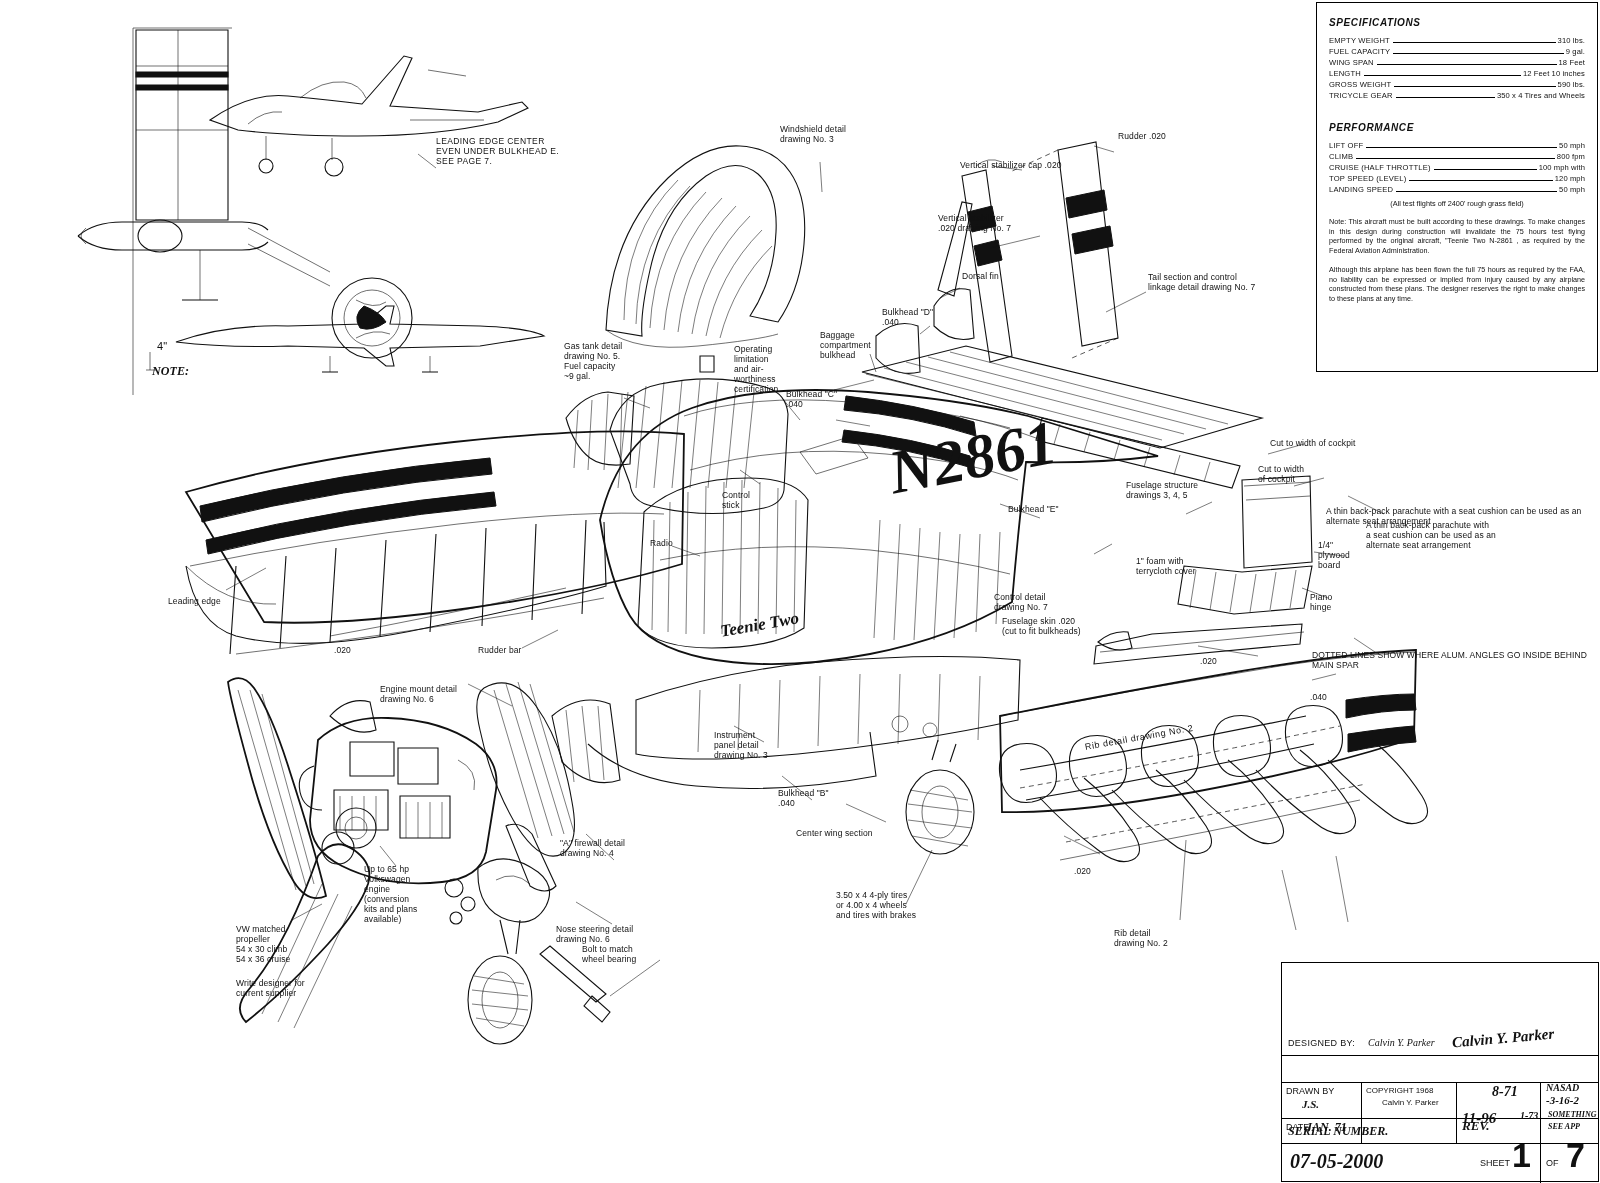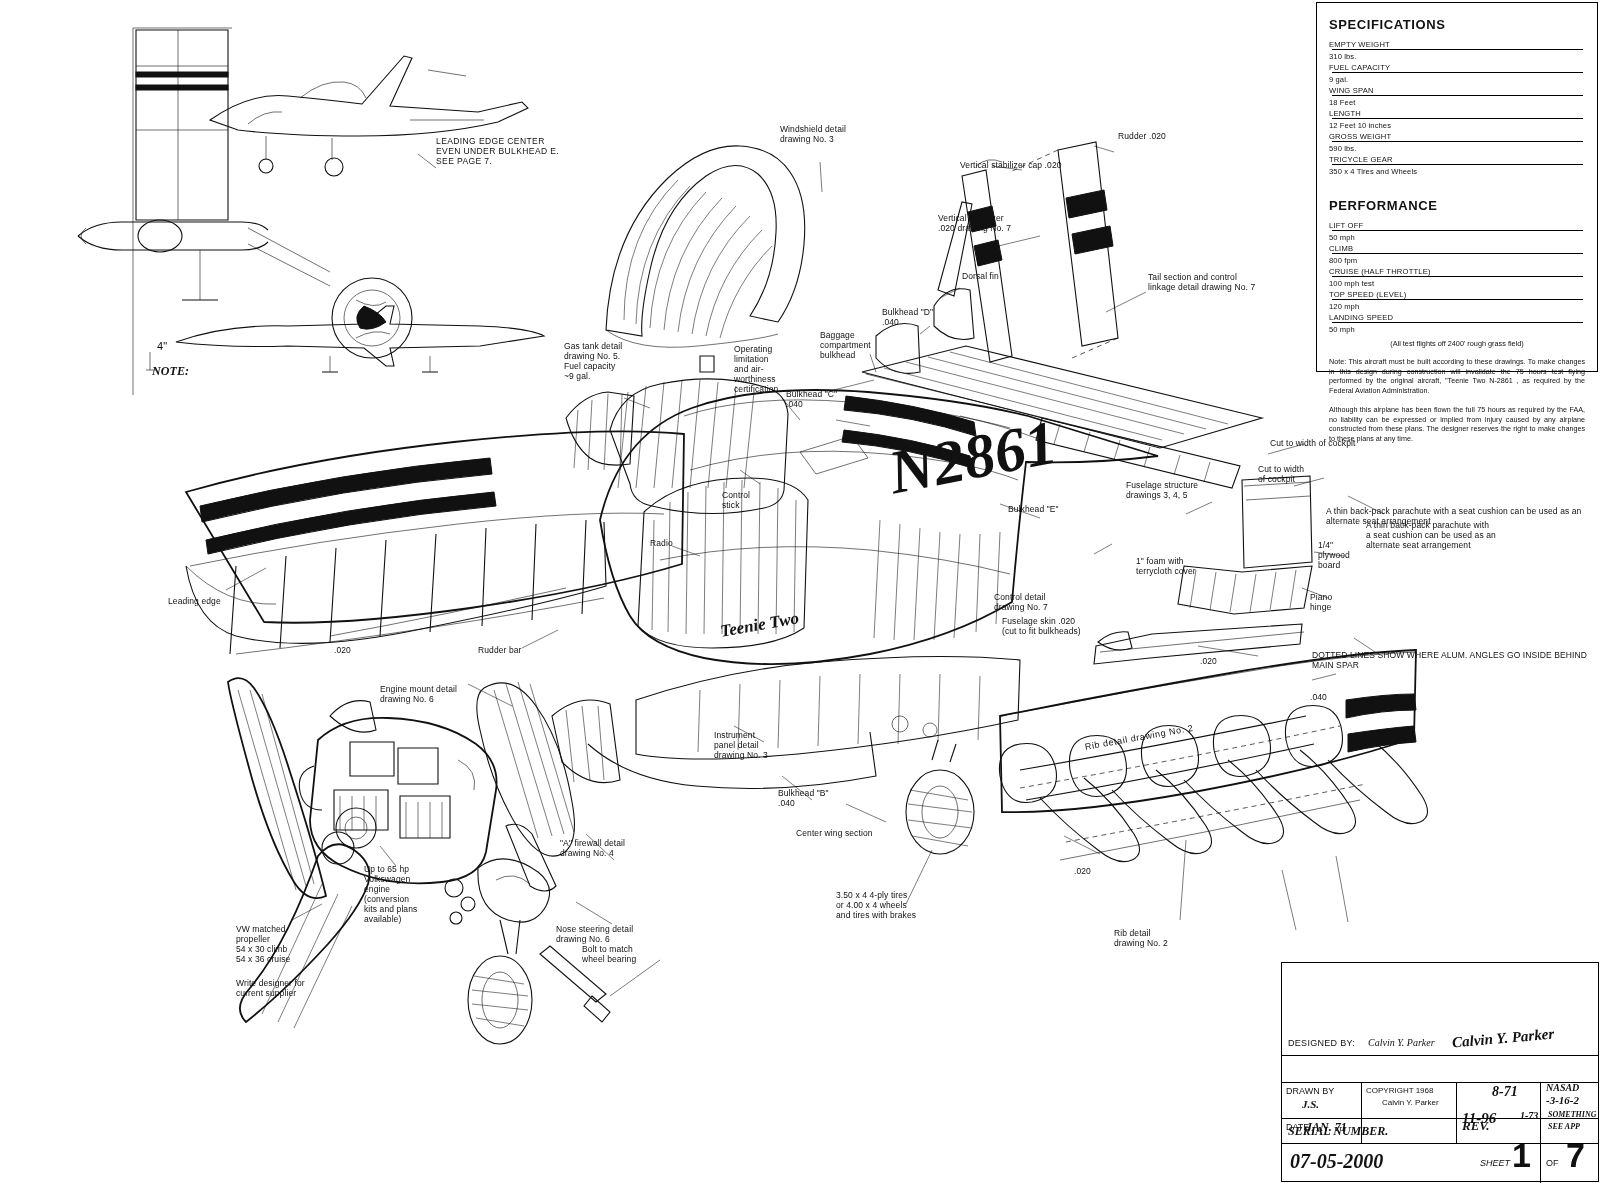--- a/index.html
+++ b/index.html
@@ -8,22 +8,22 @@
     font-family:"Liberation Sans", sans-serif;color:#111;
   }
   .sheet{position:absolute;inset:0;}
   .lbl{position:absolute;font-size:8.5px;line-height:1.18;color:#111;letter-spacing:.1px;}
 
   
   #spec-box{
     position:absolute;left:1316px;top:2px;width:282px;height:370px;
     border:1.3px solid #000;background:#fff;box-sizing:border-box;padding:10px 12px;
   }
-  #spec-box h3{font-size:13px;margin:4px 0 8px 0;letter-spacing:.6px;font-weight:bold;}
-  .spec-row{display:flex;font-size:7.6px;margin-bottom:2px;white-space:nowrap;flex-direction:column;}
+  #spec-box h3{font-size:10px;margin:4px 0 8px 0;letter-spacing:.6px;font-weight:bold;font-style:italic;}
+  .spec-row{display:flex;align-items:flex-end;font-size:7.6px;margin-bottom:2px;white-space:nowrap;}
   .spec-row .k{letter-spacing:.2px;}
   .spec-row .dots{flex:1;border-bottom:1px solid #000;margin:0 2px 2px 3px;height:6px;}
   .spec-row .v{letter-spacing:.1px;}
   .spec-note{font-size:7.3px;margin-top:5px;text-align:center;}
   .para{font-size:7.2px;line-height:1.35;text-align:justify;margin-top:9px;}
 
   
   #title-block{
     position:absolute;left:1281px;top:962px;width:318px;height:220px;
     border:1.5px solid #000;box-sizing:border-box;background:#fff;
@@ -437,21 +437,21 @@
       <span class="v">50 mph</span>
     </div>
     <div class="spec-row">
       <span class="k">CLIMB</span>
       <span class="dots"></span>
       <span class="v">800 fpm</span>
     </div>
     <div class="spec-row">
       <span class="k">CRUISE (HALF THROTTLE)</span>
       <span class="dots"></span>
-      <span class="v">100 mph test</span>
+      <span class="v">100 mph with</span>
     </div>
     <div class="spec-row">
       <span class="k">TOP SPEED (LEVEL)</span>
       <span class="dots"></span>
       <span class="v">120 mph</span>
     </div>
     <div class="spec-row">
       <span class="k">LANDING SPEED</span>
       <span class="dots"></span>
       <span class="v">50 mph</span>
@@ -499,18 +499,18 @@
   <div class="tb-txt hand" style="left:1462px;top:1110px;font-size:15px;">11-96</div>
   <div class="tb-txt hand" style="left:1546px;top:1082px;font-size:10px;">NASAD</div>
   <div class="tb-txt hand" style="left:1546px;top:1094px;font-size:11px;">-3-16-2</div>
   <div class="tb-txt hand" style="left:1520px;top:1110px;font-size:10px;">1-73</div>
   <div class="tb-txt hand" style="left:1548px;top:1110px;font-size:8px;">SOMETHING</div>
   <div class="tb-txt hand" style="left:1548px;top:1122px;font-size:8px;">SEE APP</div>
 
   <div class="tb-txt script" style="left:1288px;top:1124px;font-size:12px;font-weight:bold;top:1124px;">SERIAL NUMBER.</div>
   <div class="tb-txt hand" style="left:1290px;top:1150px;font-size:20px;">07-05-2000</div>
 
-  <div class="tb-txt" style="left:1480px;top:1158px;font-size:9px;font-style:italic;">SHEET</div>
+  <div class="tb-txt" style="left:1480px;top:1158px;font-size:9px;">SHEET</div>
   <div class="tb-txt" style="left:1512px;top:1136px;font-size:34px;font-weight:bold;">1</div>
   <div class="tb-txt" style="left:1546px;top:1158px;font-size:9px;">OF</div>
   <div class="tb-txt" style="left:1566px;top:1136px;font-size:34px;font-weight:bold;">7</div>
 
 </div>
 
 </body></html>

